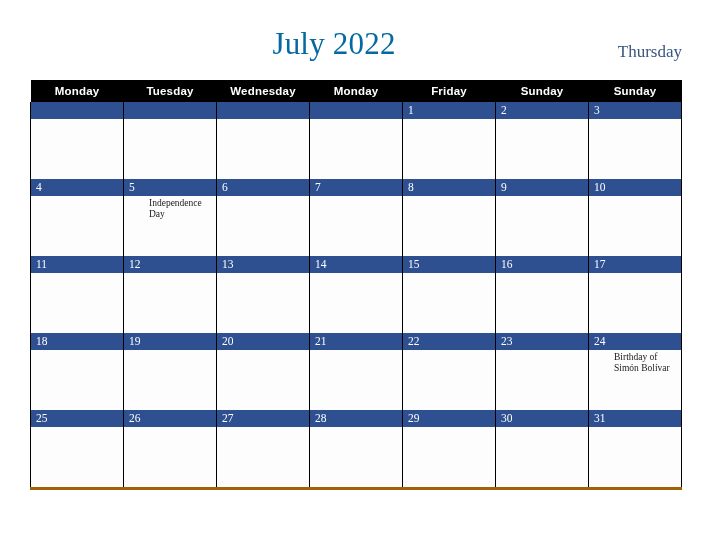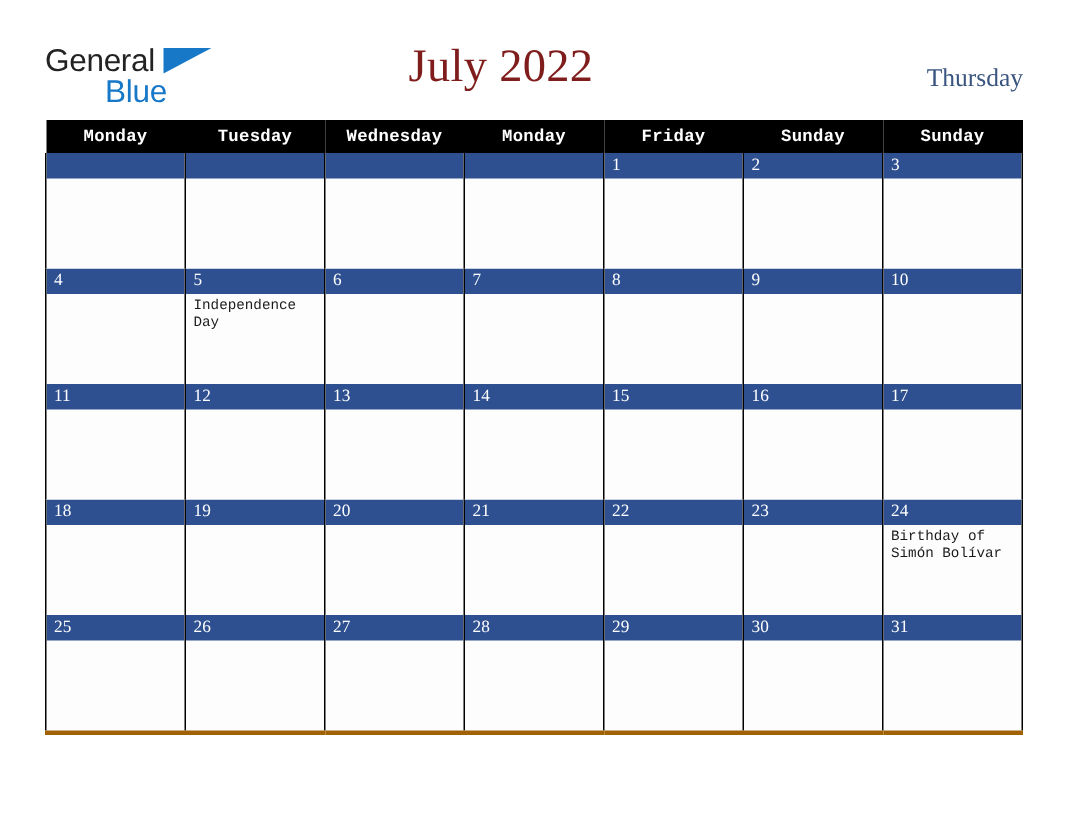--- a/index.html
+++ b/index.html
@@ -68,21 +68,21 @@
 
   .month-title {
     position: absolute;
     left: 0;
     top: 26px;
     width: 668px;
     text-align: center;
     font-family: "Liberation Serif", "DejaVu Serif", serif;
     font-size: 31px;
     font-weight: 400;
-    color: #7f1d1d;
+    color: #0369a1;
     letter-spacing: 0.2px;
   }
 
   .country-label {
     position: absolute;
     right: 30px;
     top: 42px;
     font-family: "Liberation Serif", "DejaVu Serif", serif;
     font-size: 17px;
     color: #3a5580;
@@ -95,21 +95,21 @@
     left: 30px;
     top: 80px;
     width: 652px;
     border-collapse: collapse;
     table-layout: fixed;
   }
 
   .calendar thead th {
     background: #000000;
     color: #ffffff;
-    font-family: Liberation Mono, monospace;
+    font-family: Liberation Sans, sans-serif;
     font-size: 11.5px;
     font-weight: bold;
     height: 22px;
     padding: 0;
     text-align: center;
     vertical-align: middle;
     letter-spacing: 0.2px;
     border: none;
   }
 
@@ -142,37 +142,33 @@
   }
   .daybar.empty-day {
     color: transparent;
   }
 
   .events {
     padding: 2px 4px 0 5px;
     box-sizing: border-box;
   }
   .event {
-    font-family: Liberation Mono, monospace;
+    font-family: Liberation Serif, serif;
     font-size: 9.5px;
     line-height: 11px;
     color: #1a1a1a;
     word-wrap: break-word;
+    margin-left: 20px;
   }
 </style>
 </head>
 <body>
 
 <div class="page-header">
 
-  <div class="brand-logo">
-    <span class="brand-row-1">General</span>
-    <span class="brand-triangle"></span>
-    <span class="brand-row-2">Blue</span>
-  </div>
 
   <div class="month-title">July 2022</div>
 
   <div class="country-label">Thursday</div>
 
 </div>
 
 <table class="calendar">
   <thead>
     <tr id="weekday-row">

